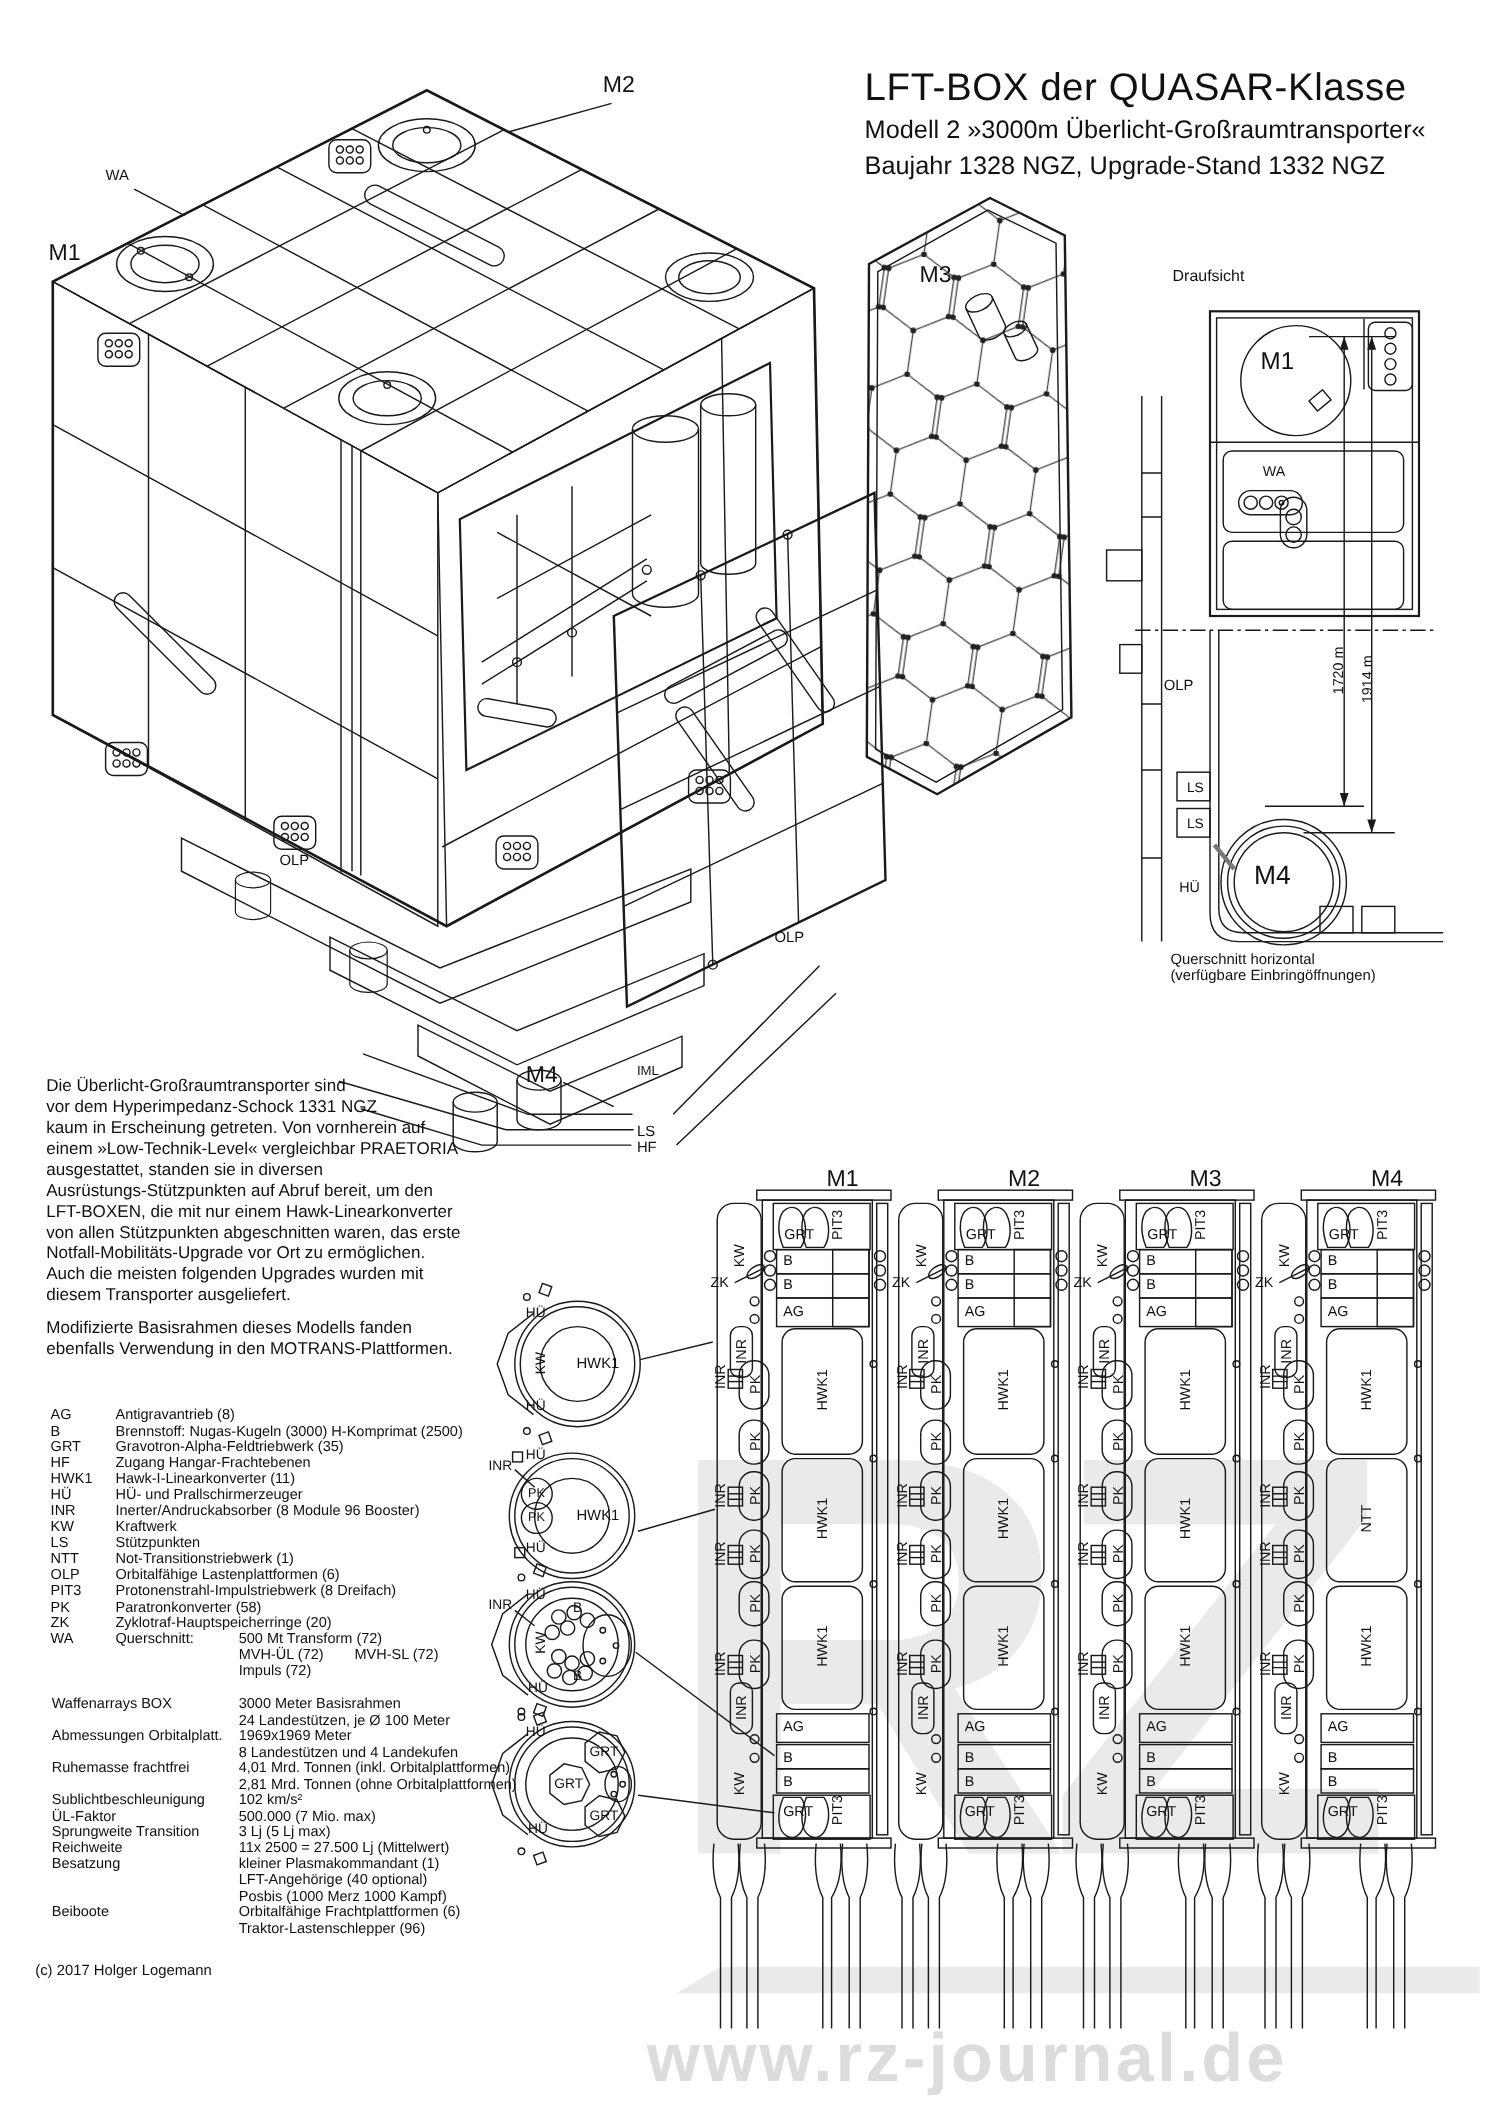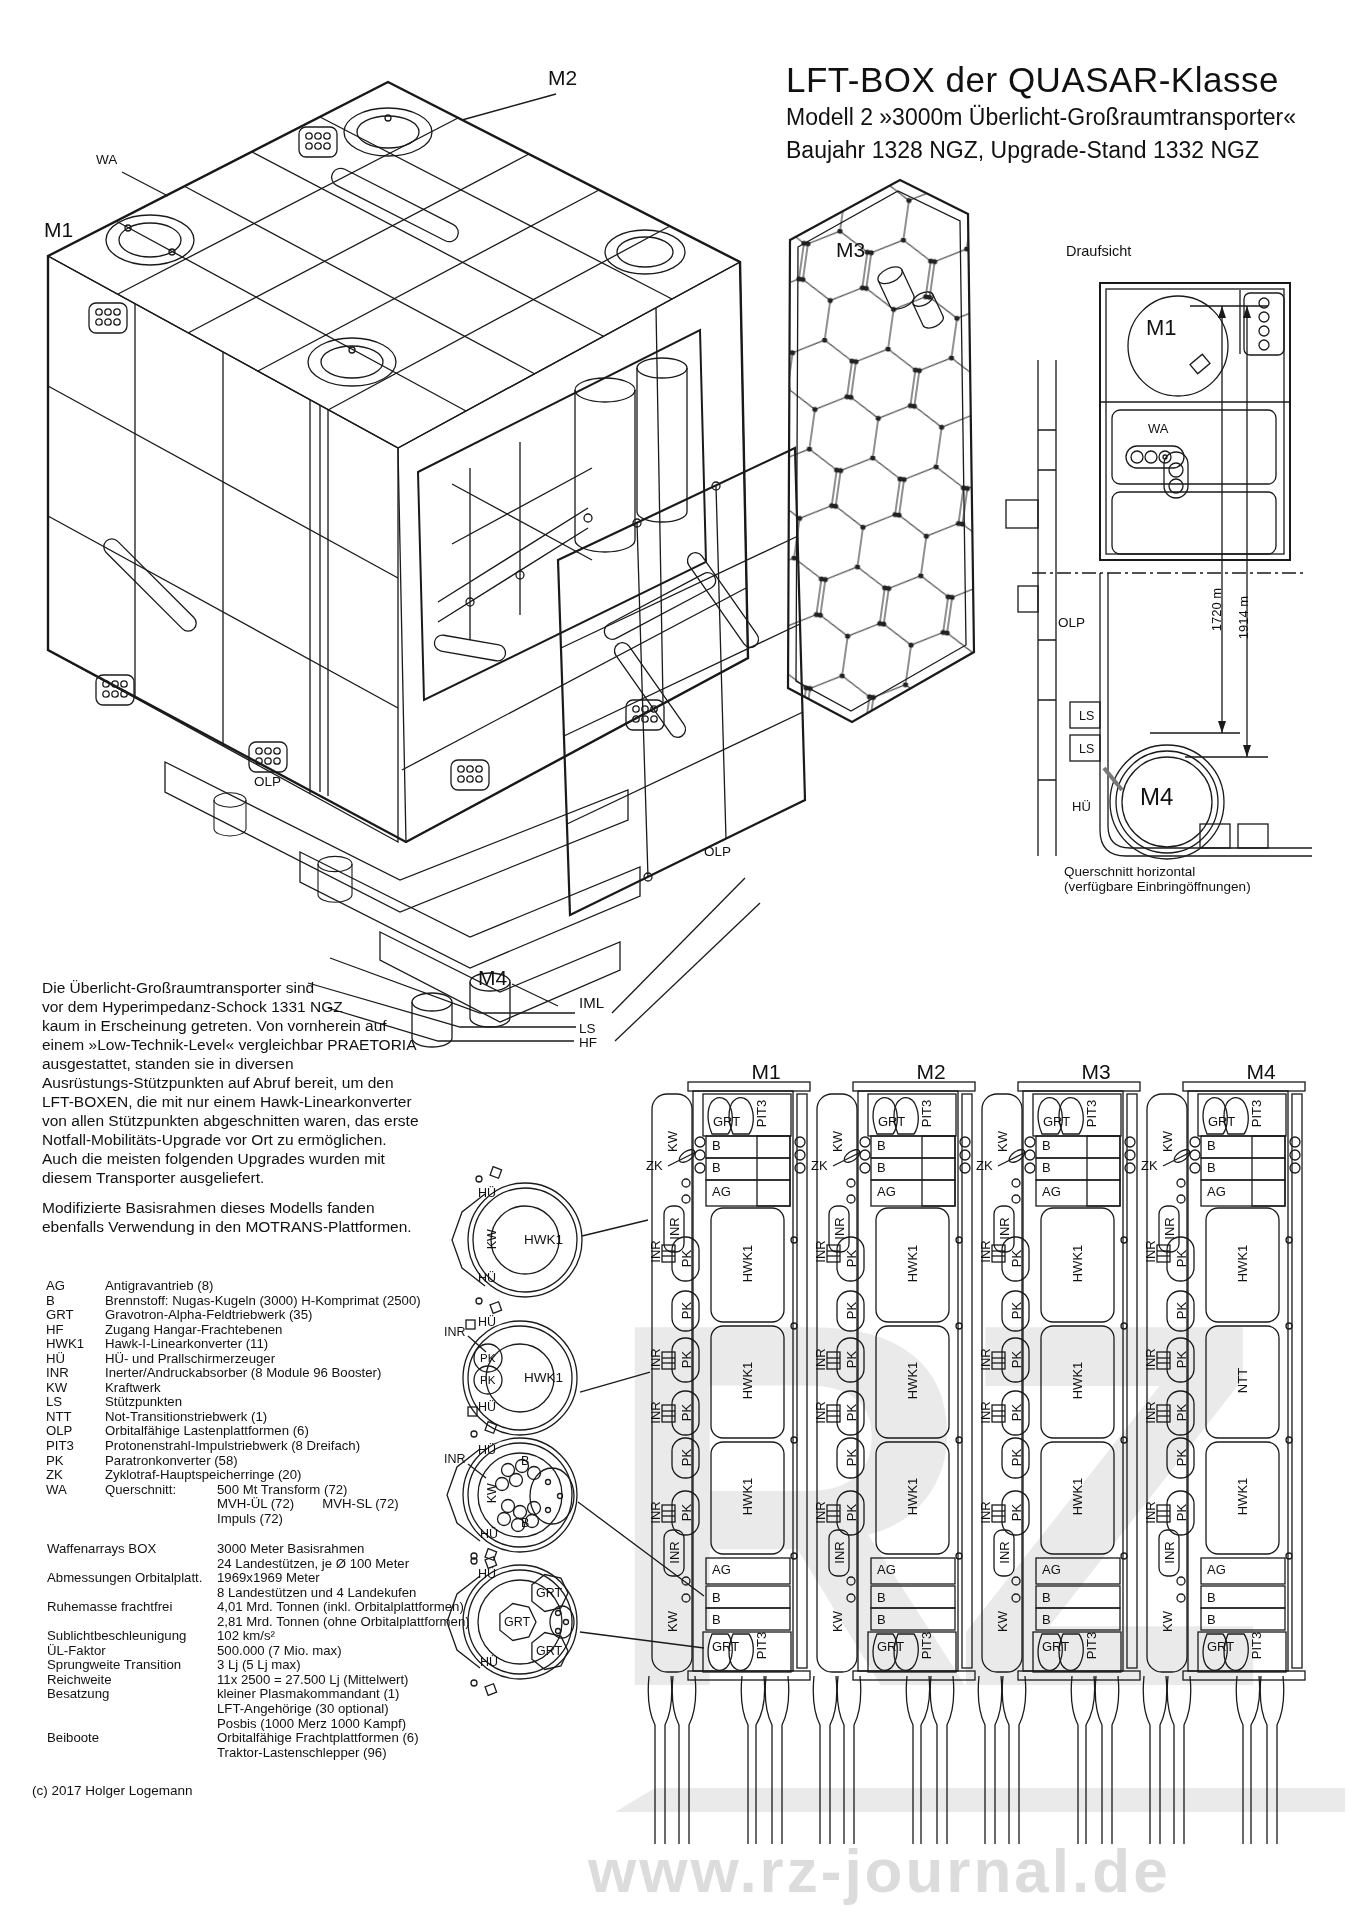--- a/index.html
+++ b/index.html
@@ -316,21 +316,21 @@
 <div class="abs t2" style="left:786px;top:104px">Modell 2 »3000m Überlicht-Großraumtransporter«</div>
 <div class="abs t2" style="left:786px;top:137px">Baujahr 1328 NGZ, Upgrade-Stand 1332 NGZ</div>
 
 <div class="ml" style="left:44px;top:218px">M1</div>
 <div class="ml" style="left:548px;top:66px">M2</div>
 <div class="ml" style="left:836px;top:238px">M3</div>
 <div class="ml" style="left:478px;top:966px">M4</div>
 <div class="sv" style="left:96px;top:152px;font-size:13.5px">WA</div>
 <div class="sv" style="left:254px;top:774px;font-size:13.5px">OLP</div>
 <div class="sv" style="left:704px;top:844px;font-size:13.5px">OLP</div>
-<div class="sv" style="left:579px;top:994px;font-size:15px">IML</div>
+<div class="sv" style="left:579px;top:966px;font-size:12px">IML</div>
 <div class="sv" style="left:579px;top:1021px;font-size:13.5px">LS</div>
 <div class="sv" style="left:579px;top:1035px;font-size:13.5px">HF</div>
 
 <div class="sv" style="left:1066px;top:243px;font-size:14.5px">Draufsicht</div>
 <div class="sv" style="left:1146px;top:315px;font-size:22px">M1</div>
 <div class="sv" style="left:1148px;top:421px">WA</div>
 <div class="sv" style="left:1058px;top:615px;font-size:13.5px">OLP</div>
 <div class="sv" style="left:1079px;top:709px;font-size:12.5px">LS</div>
 <div class="sv" style="left:1079px;top:742px;font-size:12.5px">LS</div>
 <div class="sv" style="left:1072px;top:799px">HÜ</div>
@@ -465,21 +465,21 @@
   <div class="row">
       <span class="lb">Reichweite</span>
       <span>11x 2500 = 27.500 Lj (Mittelwert)</span>
     </div>
   <div class="row">
       <span class="lb">Besatzung</span>
       <span>kleiner Plasmakommandant (1)</span>
     </div>
   <div class="row">
       <span class="lb"></span>
-      <span>LFT-Angehörige (30 optional)</span>
+      <span>LFT-Angehörige (40 optional)</span>
     </div>
   <div class="row">
       <span class="lb"></span>
       <span>Posbis (1000 Merz 1000 Kampf)</span>
     </div>
   <div class="row">
       <span class="lb">Beiboote</span>
       <span>Orbitalfähige Frachtplattformen (6)</span>
     </div>
   <div class="row">

